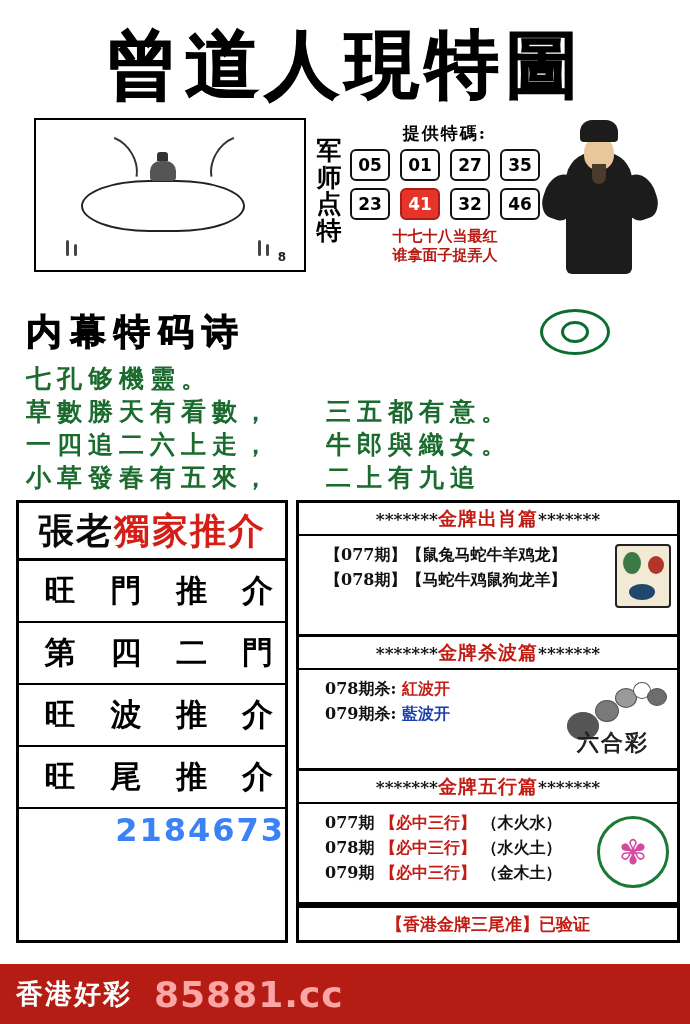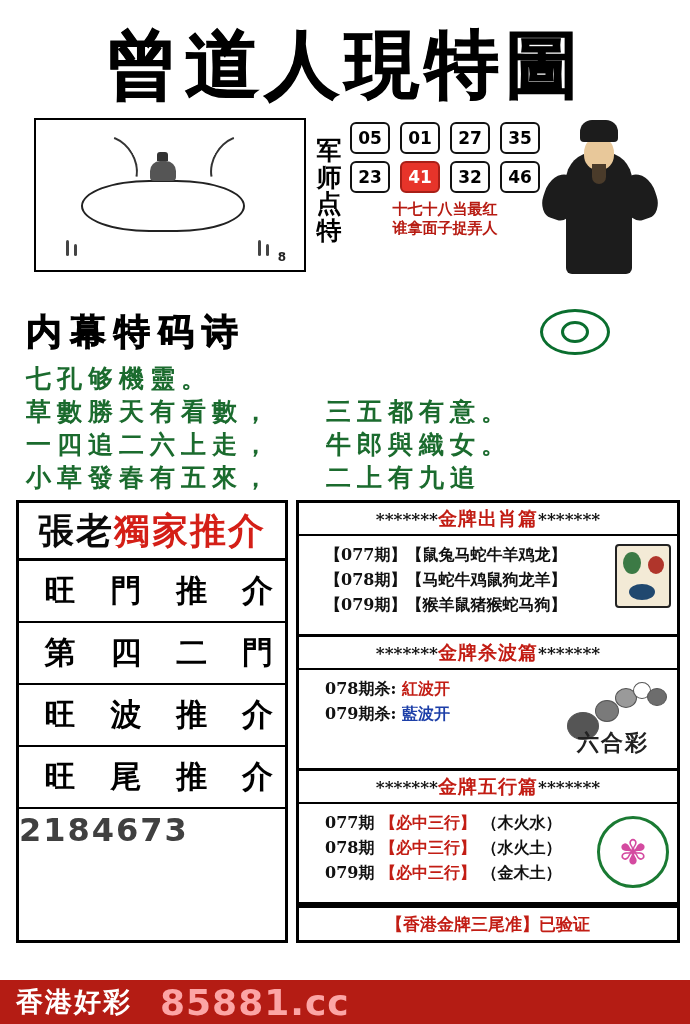--- a/index.html
+++ b/index.html
@@ -289,25 +289,25 @@
     font-weight: bold;
     padding: 9px 0;
     font-size: 31px;
     letter-spacing: 12px;
     text-indent: 12px;
   }
   .lp-row.green { color: #1a7a33; }
   .lp-row.small { font-size: 27px; letter-spacing: 10px; }
   .lp-row:last-child { border-bottom: none; }
   .lp-foot {
-    text-align: left;
+    text-align: right;
     font-family: "DejaVu Sans", sans-serif;
     font-size: 32px;
     font-weight: bold;
-    color: #404040;
+    color: #3b82f6;
     letter-spacing: 2px;
     padding: 2px 0 4px;
   }
 
   
   .right-panel {
     flex: 1;
     border: 3px solid #000;
     box-sizing: border-box;
     background: #fff;
@@ -422,27 +422,27 @@
     color: #c21d14;
     padding: 5px 0 4px;
     border-top: 3px solid #000;
   }
 
   
   .bottom-banner {
     position: absolute;
     left: 0; bottom: 0;
     width: 690px;
-    height: 44px;
+    height: 60px;
     background: #b41c14;
     display: flex;
     align-items: center;
     padding-left: 16px;
     box-sizing: border-box;
-    gap: 28px;
+    gap: 22px;
     text-align: center;
   }
   .bb-cn {
     font-family: "DejaVu Serif", serif;
     font-size: 27px;
     font-weight: bold;
     color: #ffffff;
     letter-spacing: 2px;
   }
   .bb-url {
@@ -473,20 +473,21 @@
     <div class="grass" style="left:30px;"></div>
     <div class="grass" style="left:38px;height:12px;"></div>
     <div class="grass" style="left:222px;"></div>
     <div class="grass" style="left:230px;height:12px;"></div>
     <div class="num8">8</div>
   </div>
 
   <div class="side-label">军师点特</div>
 
   <div class="numbers-box">
+    <div class="numbers-title">提供特碼:</div>
 
     <div class="ball-row">
       <div class="ball">05</div>
       <div class="ball">01</div>
       <div class="ball">27</div>
       <div class="ball">35</div>
     </div>
 
     <div class="ball-row">
       <div class="ball">23</div>
@@ -557,21 +558,20 @@
       <div class="rp-body">
         <div class="art-right">
           <div class="art-card">
             <div class="blob b1"></div>
             <div class="blob b2"></div>
             <div class="blob b3"></div>
           </div>
         </div>
         <div class="rp-line center">【077期】【鼠兔马蛇牛羊鸡龙】</div>
         <div class="rp-line center">【078期】【马蛇牛鸡鼠狗龙羊】</div>
-        <div class="rp-line center">【079期】【猴羊鼠猪猴蛇马狗】</div>
       </div>
     </div>
 
     <div class="rp-block">
       <div class="rp-title">
         <span class="stars">*******</span><span class="cn">金牌杀波篇</span><span class="stars">*******</span>
       </div>
       <div class="rp-body">
         <div class="sixball">
           <div class="b bb1"></div>

